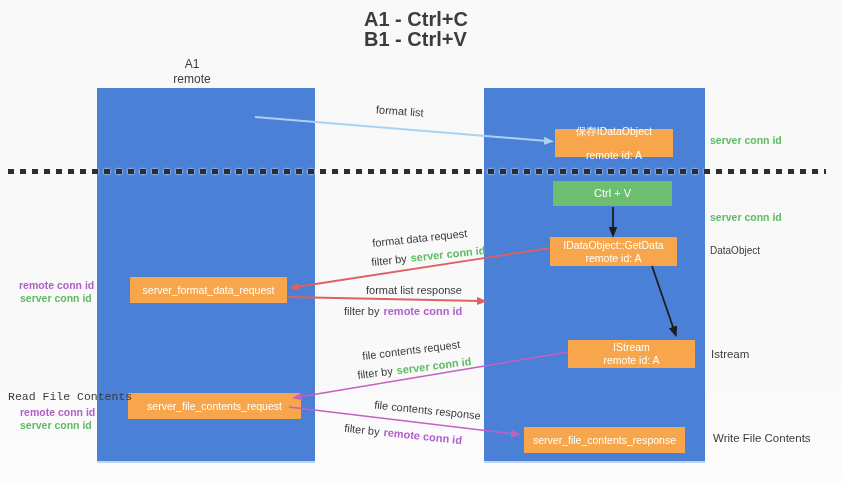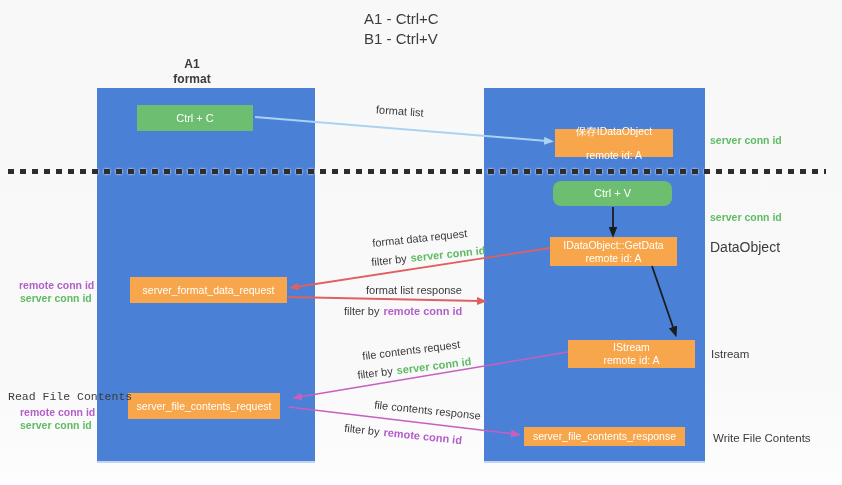--- a/index.html
+++ b/index.html
@@ -1,21 +1,21 @@
 <!DOCTYPE html>
 <html style="--lane-blue: #4A80D6; --node-orange: #F7A64B; --node-green: #6DBE71; --arrow-light-blue: #A9D3F1; --arrow-red: #E06060; --arrow-magenta: #C75FC0; --arrow-black: #1C1C1C; --conn-id-green: #5FBB63; --conn-id-purple: #B35FC9;"><head>
 <meta charset="utf-8">
 <style>
   html,body{margin:0;padding:0;}
   .canvas{
     position:relative;width:842px;height:485px;overflow:hidden;
     background:linear-gradient(180deg,#f8f8f9 0%,#f9f9fa 78%,#fdfdfe 100%);
     font-family:"Liberation Sans",sans-serif;color:#3b3b3b;
   }
-  .title{position:absolute;left:364px;top:9px;font-size:15px;line-height:20px;color:#3c3c3c;}
+  .title{position:absolute;left:364px;top:9px;font-size:20px;line-height:20px;color:#3c3c3c;font-weight:bold;}
   .lane{position:absolute;top:88px;height:373px;background:var(--lane-blue,#4A80D6);border-bottom:2px solid #c3d3f2;}
   .lane-left{left:97px;width:218px;}
   .lane-right{left:484px;width:221px;}
   .lane-header{position:absolute;top:57px;width:120px;text-align:center;font-size:12px;line-height:15px;color:#3c3c3c;}
   .node{position:absolute;display:flex;flex-direction:column;align-items:center;justify-content:center;
         color:#fff;text-align:center;font-size:10.5px;line-height:13px;white-space:nowrap;}
   .node.orange{background:var(--node-orange,#F7A64B);}
   .node.green{background:var(--node-green,#6DBE71);font-size:11px;}
   .divider{position:absolute;left:8px;top:169px;width:818px;height:5px;
            background:repeating-linear-gradient(90deg,#2d2d2d 0 6px,transparent 6px 12px);
@@ -38,66 +38,63 @@
 </head>
 <body>
 
 <div class="canvas">
 
   <div class="title">
     <div>A1 - Ctrl+C</div>
     <div>B1 - Ctrl+V</div>
   </div>
 
-  <div class="lane-header" style="left:132px;font-weight:bold;">
+  <div class="lane-header" style="left:132px;">
     <div>A1</div>
-    <div>format</div>
+    <div>remote</div>
   </div>
   <div class="lane-header" style="left:538px;margin-top:44px;">
     <div>B1</div>
   </div>
 
   <div class="lane lane-left"></div>
   <div class="lane lane-right"></div>
 
   <div class="divider"></div>
 
-  <div class="node green" style="left:137px;top:105px;width:116px;height:26px;">
-    <div>Ctrl + C</div>
-  </div>
 
   <div class="node orange" style="left:555px;top:129px;width:118px;height:28px;gap:11px;">
     <div>保存IDataObject</div>
     <div>remote id: A</div>
   </div>
 
-  <div class="node green" style="left:553px;top:181px;width:119px;height:25px;border-radius:8px;">
+  <div class="node green" style="left:553px;top:181px;width:119px;height:25px;">
     <div>Ctrl + V</div>
   </div>
 
   <div class="node orange" style="left:550px;top:237px;width:127px;height:29px;">
     <div>IDataObject::GetData</div>
     <div>remote id: A</div>
   </div>
 
   <div class="node orange" style="left:130px;top:277px;width:157px;height:26px;">
     <div>server_format_data_request</div>
   </div>
 
 
   <div class="node orange" style="left:568px;top:340px;width:127px;height:28px;">
     <div>IStream</div>
     <div>remote id: A</div>
   </div>
 
-  <div class="node orange" style="left:128px;top:393px;width:152px;height:26px;">
+  <div class="node orange" style="left:128px;top:393px;width:173px;height:26px;">
     <div>server_file_contents_request</div>
   </div>
 
-  <div class="node orange" style="left:524px;top:427px;width:161px;height:19px;">
+  <div class="node orange" style="left:524px;top:427px;width:161px;height:26px;">
     <div>server_file_contents_response</div>
   </div>
 
   <svg class="arrows" width="842" height="485" viewBox="0 0 842 485">
     <defs>
       <marker id="m-blue" viewBox="0 0 10 8" refX="3" refY="4" markerWidth="10" markerHeight="8" markerUnits="userSpaceOnUse" orient="auto">
           <path class="fill-blue" d="M0,0 L10,4 L0,8 Z"></path>
         </marker>
       <marker id="m-red" viewBox="0 0 10 8" refX="3" refY="4" markerWidth="10" markerHeight="8" markerUnits="userSpaceOnUse" orient="auto">
           <path class="fill-red" d="M0,0 L10,4 L0,8 Z"></path>
@@ -149,21 +146,21 @@
   <div class="elabel" style="left:374px;top:404px;transform:rotate(6deg);">
     <span>file contents response</span>
   </div>
   <div class="elabel" style="left:344px;top:428px;transform:rotate(6deg);">
     <span>filter by</span>
     <span class="key-purple">remote conn id</span>
   </div>
 
   <div class="conn conn-green" style="left:710px;top:134px;">server conn id</div>
   <div class="conn conn-green" style="left:710px;top:211px;">server conn id</div>
-  <div class="side-label" style="left:710px;top:239px;font-size:14px;">DataObject</div>
+  <div class="side-label" style="left:710px;top:245px;font-size:10px;">DataObject</div>
   <div class="side-label" style="left:711px;top:348px;font-size:11.5px;">Istream</div>
   <div class="side-label" style="left:713px;top:432px;font-size:11.5px;">Write File Contents</div>
 
   <div class="conn conn-purple" style="left:19px;top:279px;">remote conn id</div>
   <div class="conn conn-green" style="left:20px;top:292px;">server conn id</div>
   <div class="side-label" style="left:8px;top:390px;font-size:11.5px;font-family:Liberation Mono, monospace;">Read File Contents</div>
   <div class="conn conn-purple" style="left:20px;top:406px;">remote conn id</div>
   <div class="conn conn-green" style="left:20px;top:419px;">server conn id</div>
 
 </div>

